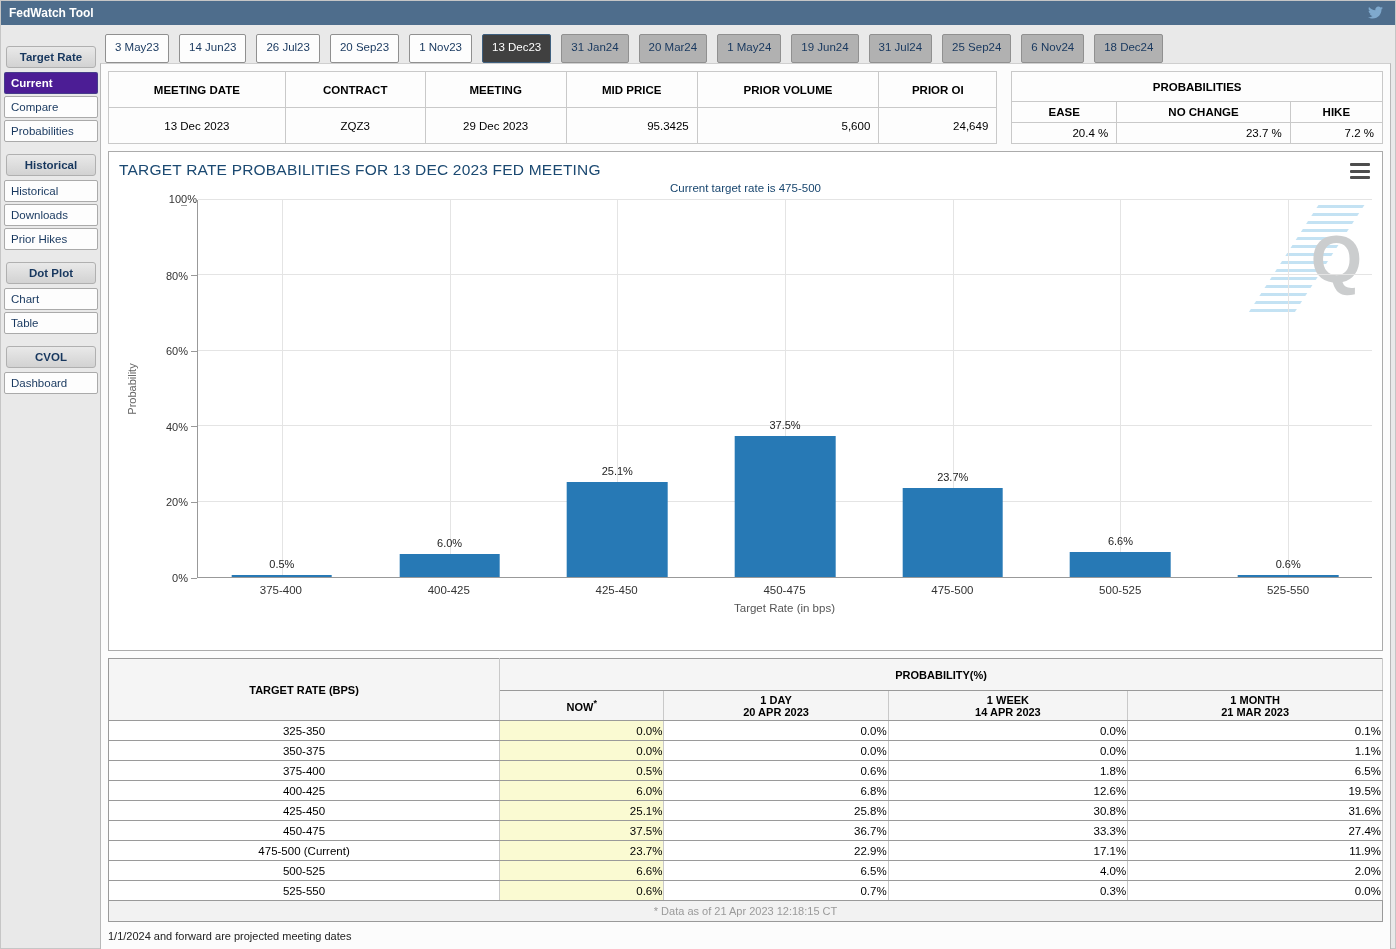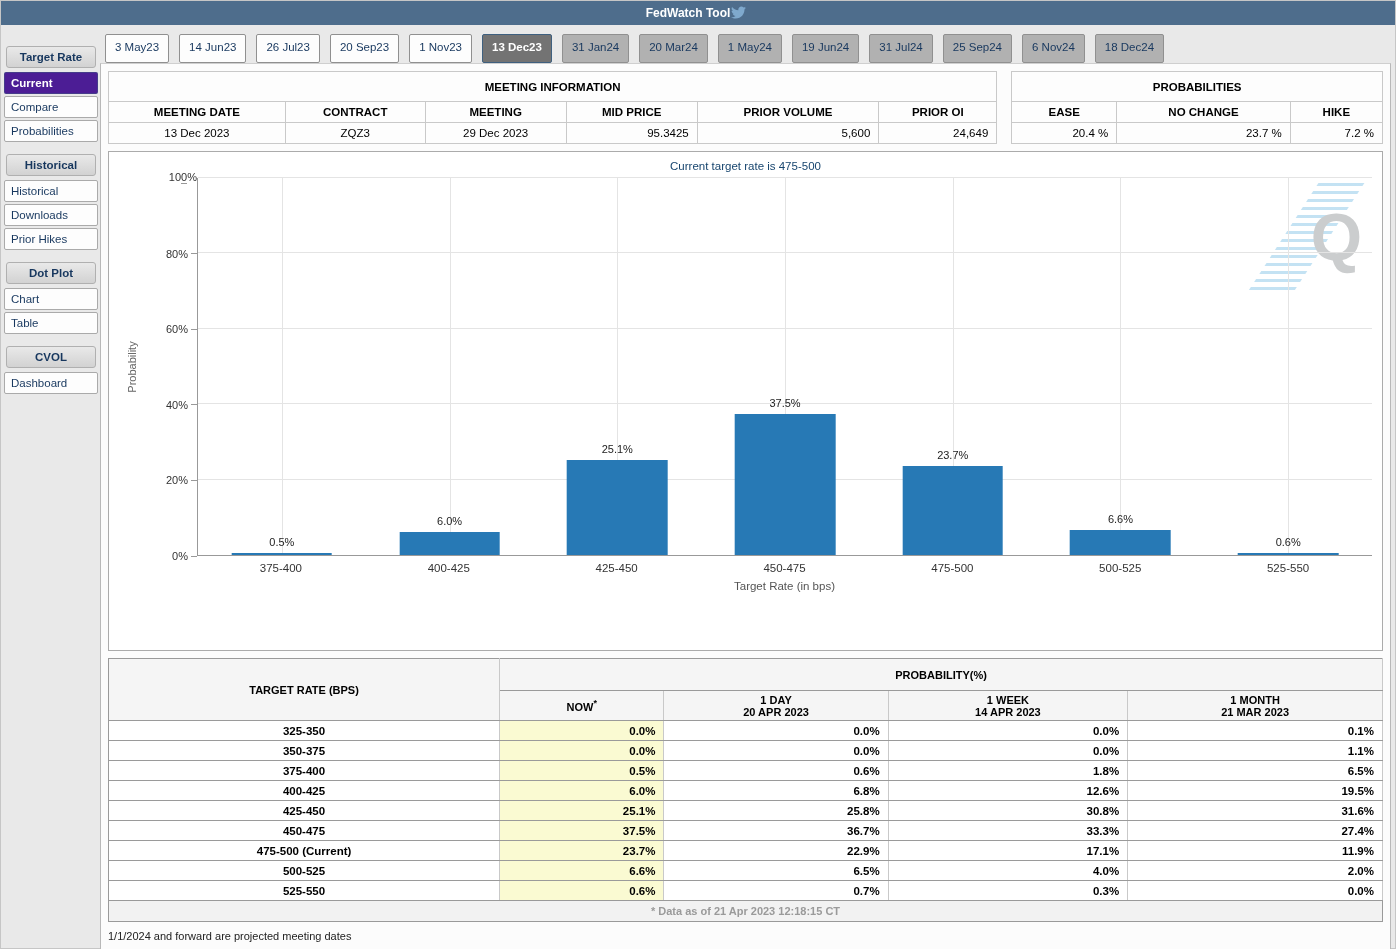--- a/index.html
+++ b/index.html
@@ -2,42 +2,42 @@
 <html><head>
 <meta charset="utf-8">
 <style>
   * { box-sizing: border-box; }
   html,body { margin:0; padding:0; width:1396px; height:949px; overflow:hidden;
     background:#e9e9e9; font-family:"Liberation Sans", sans-serif; }
   .app { width:1396px; height:949px; border:1px solid #c6c6c6; position:relative; background:#e9e9e9; }
 
   
   .topbar { height:24px; background:#4e6d8c; color:#fff; display:flex; align-items:center;
-    justify-content:center; padding:0 10px 0 8px; }
+    justify-content:space-between; padding:0 10px 0 8px; }
   .topbar .title { font-size:12px; font-weight:bold; }
   .twitter { width:18px; height:16px; display:inline-block; cursor:pointer; }
   .twitter svg { width:17px; height:15px; fill:#7fa9cd; }
 
   
   .layout { display:flex; align-items:flex-start; }
   .sidebar { width:94px; margin:9px 2px 0 3px; flex:none; }
   .sb-header { background:linear-gradient(#e9e9e9,#d2d2d2); border:1px solid #b0b0b0; border-radius:3px;
     font-size:11.5px; font-weight:bold; color:#17375e; text-align:center; padding:4px 2px; margin:12px 2px 4px 2px; }
   .sb-header:first-child { margin-top:12px; }
   .sb-item { background:#fdfdfd; border:1px solid #aaa; border-radius:2px; font-size:11.5px;
     color:#17375e; padding:4px 6px; margin:0 0 2px 0; cursor:pointer; }
   .sb-item.selected { background:#4c1d95; color:#fff; font-weight:bold; border-color:#40638175; }
 
   .main { flex:1; margin:9px 4px 0 0; min-width:0; }
 
   
   .tabbar { display:flex; gap:10px; margin:0 0 0 5px; height:29px; }
   .tab { font-size:11.5px; color:#17375e; background:#fdfdfd; border:1px solid #909090; border-radius:2px;
     padding:6px 9px 0 9px; cursor:pointer; white-space:nowrap; }
-  .tab.selected { background:#737373; border-color:#3f607f; color:#fff; font-weight:bold; }
+  .tab.selected { background:#404040; border-color:#3f607f; color:#fff; font-weight:normal; }
   .tab.future { background:#b1b1b1; }
 
   
   .panel { background:#fcfcfc; border:1px solid #b8b8b8; border-top:1px solid #cfcfcf; min-height:881px; padding:7px 7px 6px 7px; }
 
   .info-row { display:flex; gap:14px; margin-bottom:7px; }
   table.info { border-collapse:collapse; background:#fdfdfd; }
   table.info th, table.info td { border:1px solid #c9c9c9; font-size:11.5px; padding:2px 8px; color:#000; }
   table.info th.caption { height:30px; font-weight:bold; text-align:center; }
   table.info th.col { height:21px; font-weight:bold; text-align:center; }
@@ -76,22 +76,22 @@
   .watermark .hatch { position:absolute; left:2px; top:0; width:46px; height:108px; transform:skewX(-33deg);
     background:repeating-linear-gradient(0deg,#b9ddf1 0 3px, transparent 3px 8px); opacity:0.85; }
 
   
   table.ptable { width:100%; border-collapse:collapse; border:1px solid #9a9a9a; background:#fff; }
   .ptable th { background:#f5f5f5; font-size:11px; font-weight:bold; color:#000;
     border-bottom:1px solid #9a9a9a; border-right:1px solid #c9c9c9; text-align:center; }
   .ptable th.group { height:32px; }
   .ptable th.sub2 { height:30px; }
   .ptable th .subdate { display:block; font-weight:bold; }
-  .ptable td { font-size:11.5px; color:#000; height:20px; padding:1px 8px;
-    border-bottom:1px solid #9a9a9a; border-right:1px solid #c9c9c9; text-align:right;font-weight:bold; }
+  .ptable td { font-size:11.5px; color:#000; height:20px; padding:1px 1px;
+    border-bottom:1px solid #9a9a9a; border-right:1px solid #c9c9c9; text-align:right; }
   .ptable td.rate { text-align:center; }
   .ptable td.now { background:#fafad2; }
   .ptable .foot td { background:#f2f2f2; color:#9a9a9a; text-align:center; font-size:11px; height:21px; border-right:none; }
   sup.ast { font-size:9px; }
 
   .bottom-note { text-align:left; font-size:11px; color:#222; padding:8px 0 6px 0; }
 </style>
 </head>
 <body>
 
@@ -139,23 +139,20 @@
           <div class="tab future">25 Sep24</div>
           <div class="tab future">6 Nov24</div>
           <div class="tab future">18 Dec24</div>
         </div>
 
       <div class="panel">
 
         <div class="info-row">
           <table class="info mi">
             <tbody>
-                <tr>
-                  <th class="caption" colspan="6">MEETING INFORMATION</th>
-                </tr>
             <tr id="mi-cols">
                   <th class="col">MEETING DATE</th>
                   <th class="col">CONTRACT</th>
                   <th class="col">MEETING</th>
                   <th class="col">MID PRICE</th>
                   <th class="col">PRIOR VOLUME</th>
                   <th class="col">PRIOR OI</th>
                 </tr>
             <tr id="mi-vals">
                   <td class="c">13 Dec 2023</td>
@@ -180,20 +177,28 @@
             <tr id="ps-vals">
                   <td>20.4 %</td>
                   <td>23.7 %</td>
                   <td>7.2 %</td>
                 </tr>
           </tbody>
             </table>
         </div>
 
         <div class="chartbox">
+          <div class="chart-head">
+            <div class="chart-title">TARGET RATE PROBABILITIES FOR 13 DEC 2023 FED MEETING</div>
+            <div class="menu-icon">
+                <i></i>
+                <i></i>
+                <i></i>
+              </div>
+          </div>
           <div class="chart-subtitle">Current target rate is 475-500</div>
 
           <div class="chart-area">
             <div class="ylab">
                 <span>Probability</span>
               </div>
             <div class="yticks" id="yticks">
                 <div class="ytick" style="bottom: calc(0% - 7.5px);">
                   <span>0%</span>
                   <i class="dash"></i>

